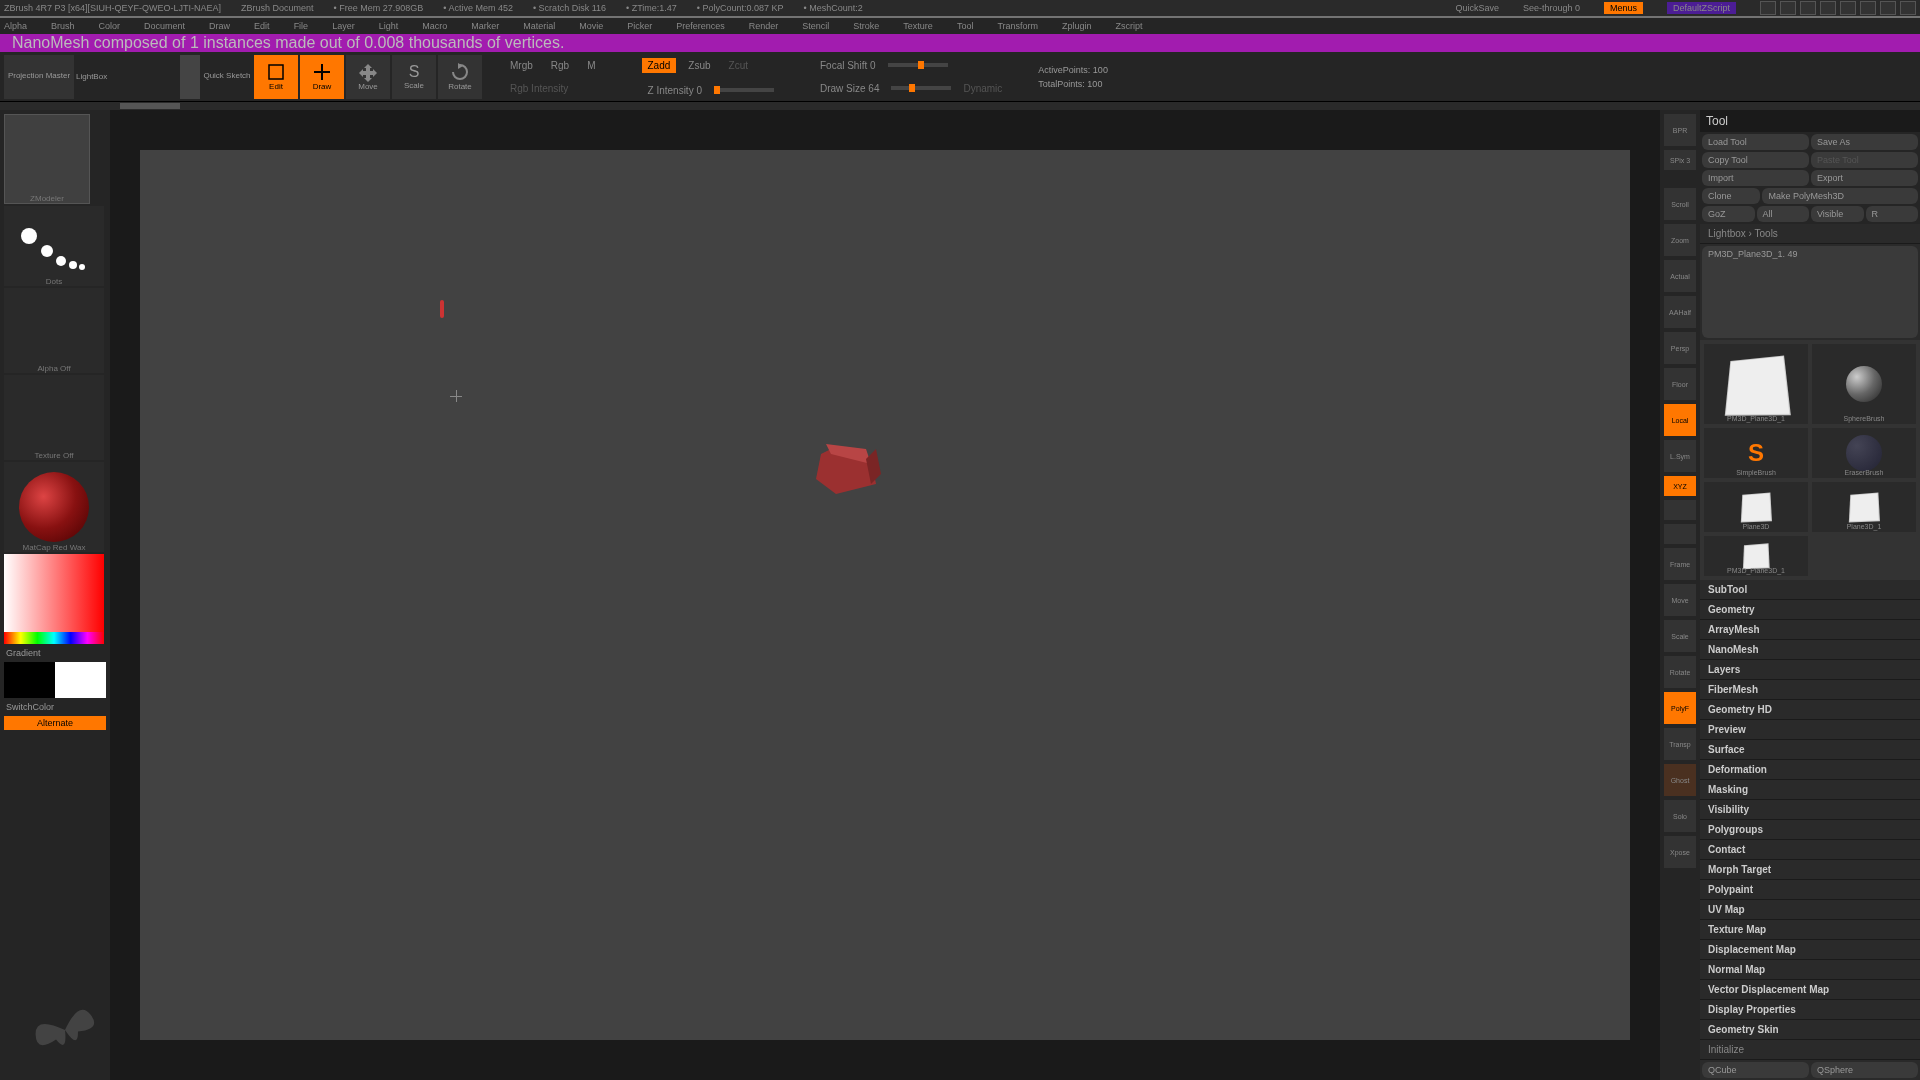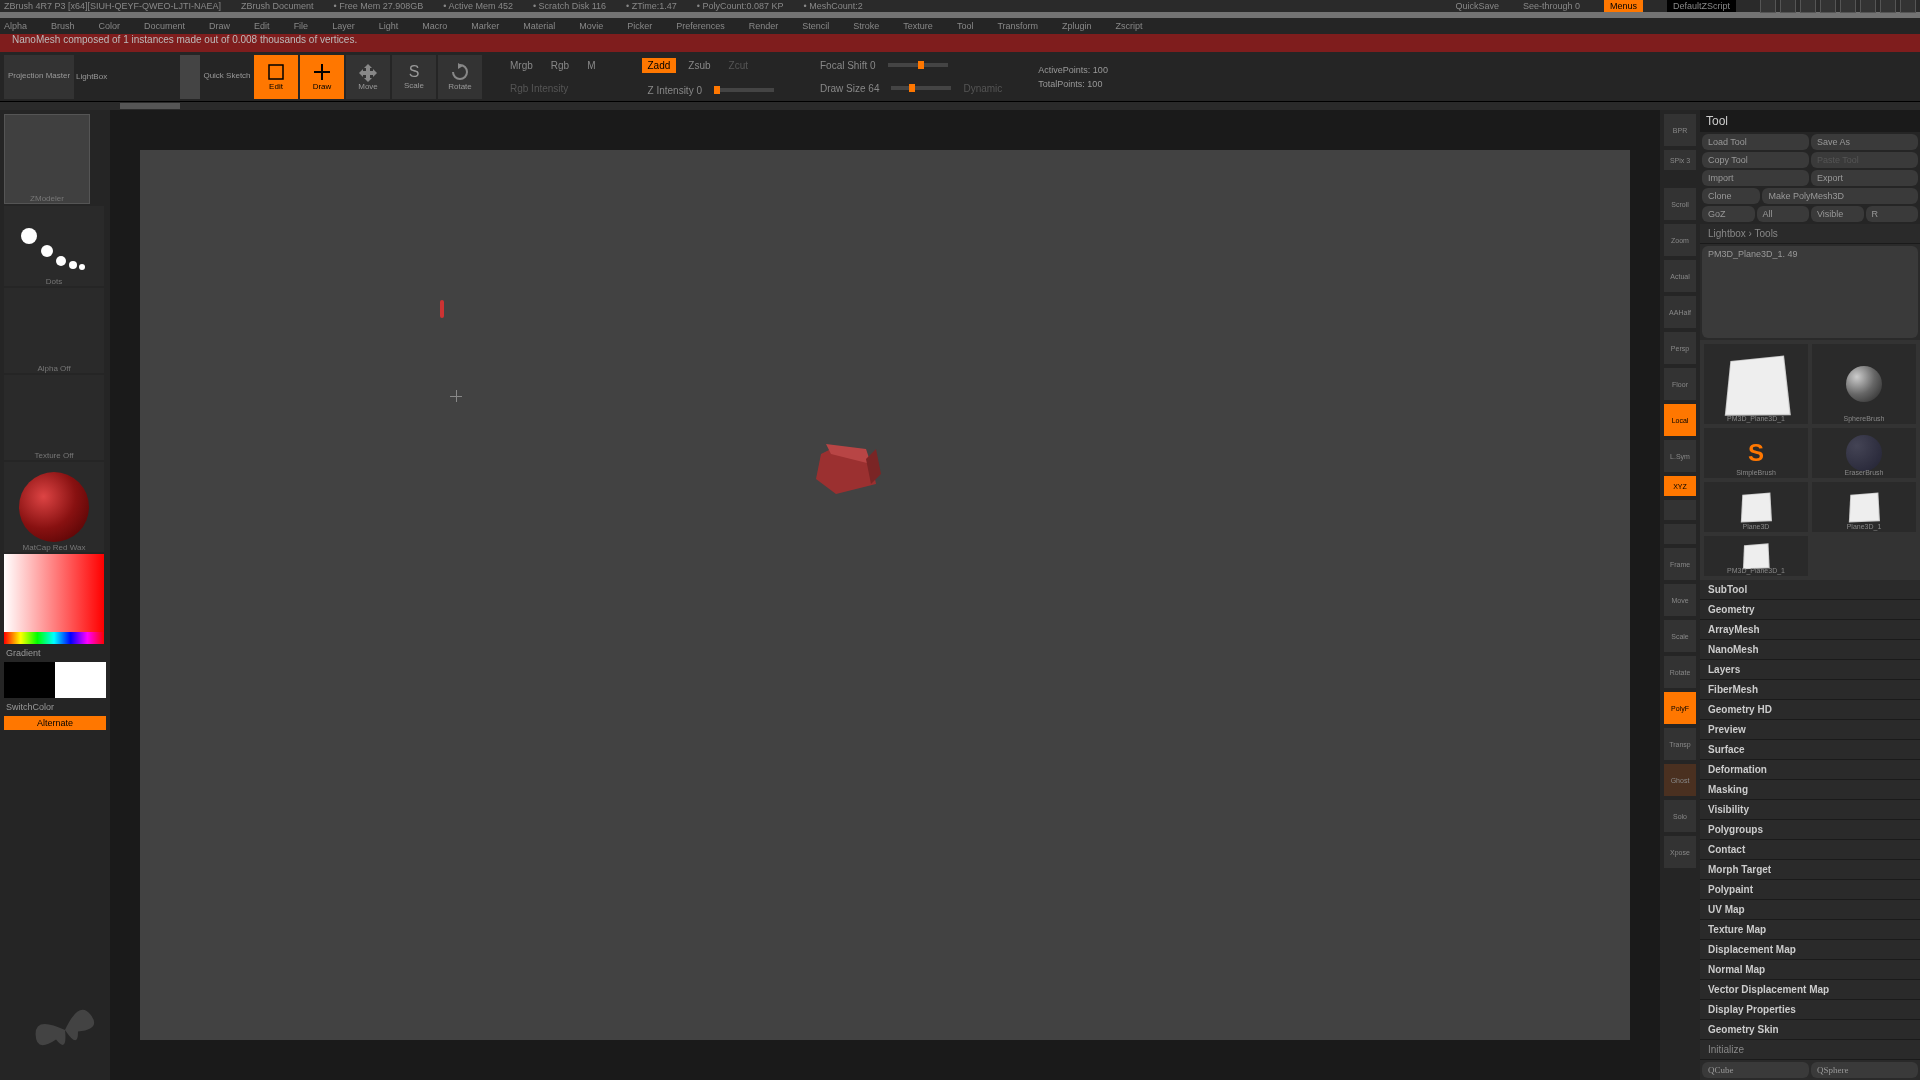--- a/index.html
+++ b/index.html
@@ -1,28 +1,28 @@
 <!DOCTYPE html>
 <html><head>
 <meta charset="utf-8">
 <style>
 * { margin: 0; padding: 0; box-sizing: border-box; font-family: Arial, sans-serif; user-select: none; }
 body { background: #1a1a1a; color: #999; font-size: 10px; width: 1920px; height: 1080px; overflow: hidden; position: relative; }
 
-.titlebar { height: 18px; background: #2a2a2a; display: flex; align-items: center; padding: 0 4px; font-size: 9px; border-bottom: 6px solid #737373; }
+.titlebar { height: 18px; background: #2a2a2a; display: flex; align-items: center; padding: 0 4px; font-size: 9px; border-bottom: 2px solid #737373; }
 .titlebar span { margin-right: 20px; color: #888; }
 .titlebar .right { margin-left: auto; display: flex; gap: 4px; align-items: center; }
 .titlebar .menus-btn { background: #ff7700; color: #000; padding: 1px 6px; font-size: 9px; }
-.titlebar .script { background: #000000; padding: 1px 6px; }
+.titlebar .script { background: #4c1d95; padding: 1px 6px; }
 .title-icon { width: 16px; height: 14px; background: #333; border: 1px solid #555; }
 
 .menubar { height: 16px; background: #252525; display: flex; align-items: center; padding: 0 4px; font-size: 9px; gap: 24px; color: #888; }
 .menubar span { cursor: pointer; }
 
-.status-line { height: 18px; background: #7f1d1d; display: flex; padding: 0 12px; font-size: 10px; color: #bbb; }
+.status-line { height: 18px; background: #a21caf; display: flex; align-items: center; padding: 0 12px; font-size: 16px; color: #bbb; }
 
 .main-toolbar { height: 50px; background: #252525; display: flex; align-items: center; padding: 4px; gap: 2px; border-bottom: 1px solid #000; }
 .tool-btn { width: 44px; height: 44px; background: #333; display: flex; flex-direction: column; align-items: center; justify-content: center; font-size: 8px; color: #999; cursor: pointer; }
 .tool-btn.active { background: #ff7700; color: #000; }
 .tool-btn.wide { width: 70px; }
 .tool-label { font-size: 8px; text-align: center; line-height: 1.1; }
 .tbar-text { font-size: 10px; color: #888; padding: 0 6px; }
 .tbar-text.disabled { color: #555; }
 .tbar-text.active { background: #ff7700; color: #000; padding: 2px 6px; }
 .slider-group { display: flex; flex-direction: column; gap: 12px; margin: 0 8px; }
@@ -75,21 +75,21 @@
 .pbtn.small { min-width: 23%; }
 .tool-grid { background: #333; padding: 4px; display: grid; grid-template-columns: repeat(2, 1fr); gap: 4px; }
 .tool-thumb { height: 80px; background: #2a2a2a; display: flex; flex-direction: column; align-items: center; justify-content: center; position: relative; }
 .tool-thumb .tl { position: absolute; bottom: 2px; font-size: 7px; color: #888; }
 .plane-white { width: 60px; height: 60px; background: #eee; transform: perspective(100px) rotateX(20deg) rotateY(-10deg); border: 1px solid #ccc; }
 .sphere-sm { width: 36px; height: 36px; border-radius: 50%; background: radial-gradient(circle at 30% 30%, #ccc, #666, #222); }
 .simple-brush { width: 36px; height: 36px; display:flex; align-items:center; justify-content:center; color: #ff7700; font-size: 24px; font-weight: bold; }
 .panel-section { background: #2a2a2a; color: #ccc; font-size: 10px; padding: 4px 8px; border-bottom: 1px solid #1a1a1a; cursor: pointer; font-weight: bold; }
 .panel-section.dim { color: #888; font-weight: normal; }
 .init-row { display: flex; padding: 2px; gap: 2px; }
-.init-row .pbtn { min-width: auto; font-family: Liberation Serif, serif; }
+.init-row .pbtn { min-width: auto; }
 </style>
 </head>
 <body>
 
 <div class="titlebar">
   <span>ZBrush 4R7 P3 [x64][SIUH-QEYF-QWEO-LJTI-NAEA]</span>
   <span>ZBrush Document</span>
   <span>• Free Mem 27.908GB</span>
   <span>• Active Mem 452</span>
   <span>• Scratch Disk 116</span>

